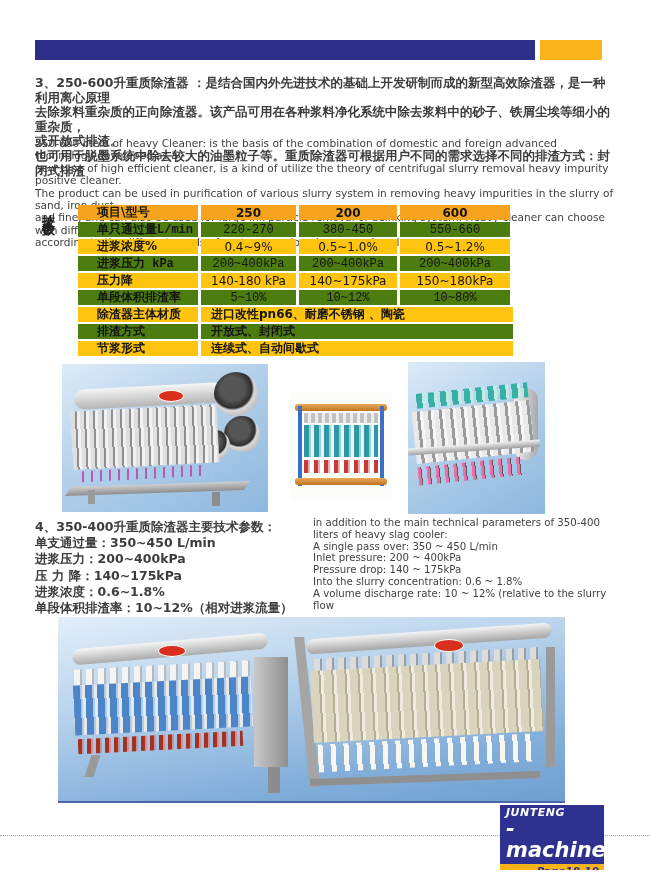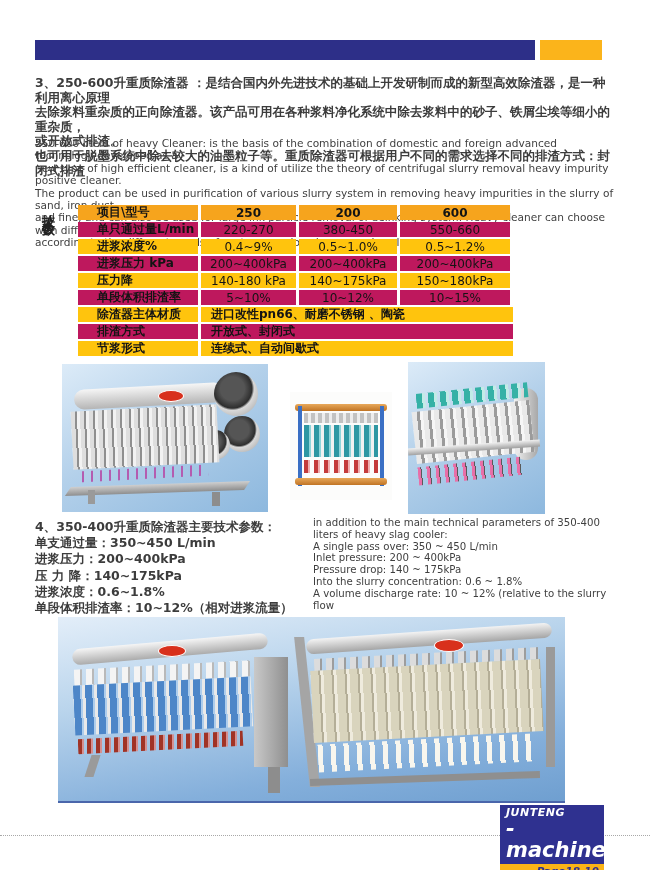--- a/index.html
+++ b/index.html
@@ -26,21 +26,21 @@
                 font-size:13px; font-weight:600; color:#222; letter-spacing:3px; }
   .ttable { position:absolute; left:78px; top:205px; width:435px; }
   .trow { display:flex; height:15px; margin-bottom:2px; }
   .tcell { display:flex; align-items:center; font-size:12px; color:#141414; overflow:hidden; white-space:nowrap; }
   .lbl  { width:120px; padding-left:19px; margin-right:3px; font-weight:600; }
   .v1 { width:95px;  justify-content:center; margin-right:3px; }
   .v2 { width:98px;  justify-content:center; margin-right:3px; }
   .v3 { width:110px; justify-content:center; }
   .mg { width:312px; padding-left:10px; font-weight:600; }
   .ro .tcell { background:#f6a41d; }
-  .rg .tcell { background:#be185d; }
+  .rg .tcell { background:#4d7c0f;font-family:Liberation Mono, monospace; }
   .ry .tcell { background:#ffc40d; }
   .ro .tcell { font-weight:600; }
 
   
   .photo { position:absolute; overflow:hidden; }
   .photo-blue { background:linear-gradient(150deg,#dcebf8 0%,#b3d0ea 45%,#8db8de 100%); }
   #photo1 { left:62px; top:364px; width:206px; height:148px; }
   #photo2 { left:290px; top:392px; width:102px; height:108px; background:#fcfcfb; }
   #photo3 { left:408px; top:362px; width:137px; height:152px; }
   .deco { position:absolute; }
@@ -186,21 +186,21 @@
     <div class="trow ry">
       <div class="tcell lbl">压力降</div>
       <div class="tcell v1">140-180 kPa</div>
       <div class="tcell v2">140~175kPa</div>
       <div class="tcell v3">150~180kPa</div>
     </div>
     <div class="trow rg">
       <div class="tcell lbl">单段体积排渣率</div>
       <div class="tcell v1">5~10%</div>
       <div class="tcell v2">10~12%</div>
-      <div class="tcell v3">10~15%</div>
+      <div class="tcell v3">10~80%</div>
     </div>
     <div class="trow ry">
       <div class="tcell lbl">除渣器主体材质</div>
       <div class="tcell mg">进口改性pn66、耐磨不锈钢 、陶瓷</div>
     </div>
     <div class="trow rg">
       <div class="tcell lbl">排渣方式</div>
       <div class="tcell mg">开放式、封闭式</div>
     </div>
     <div class="trow ry">

